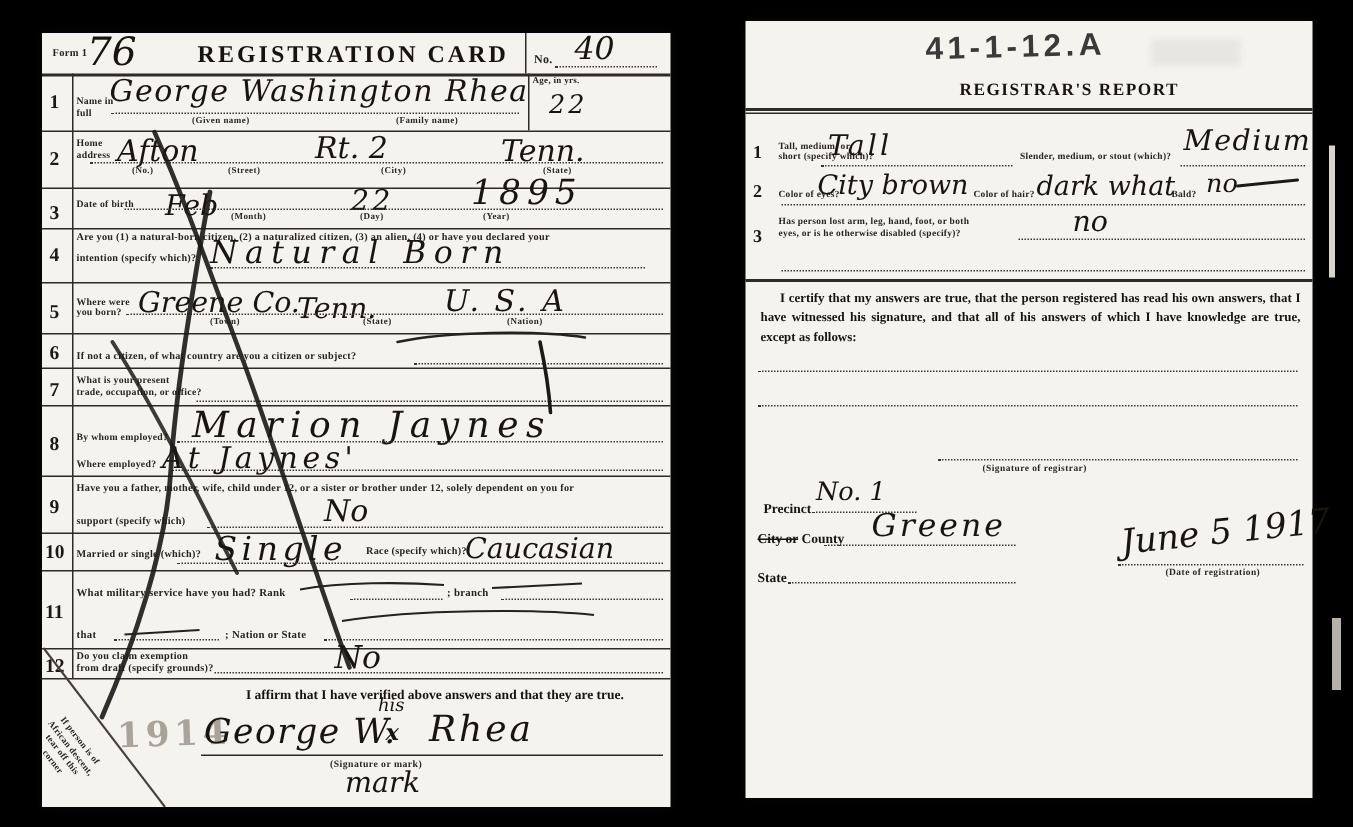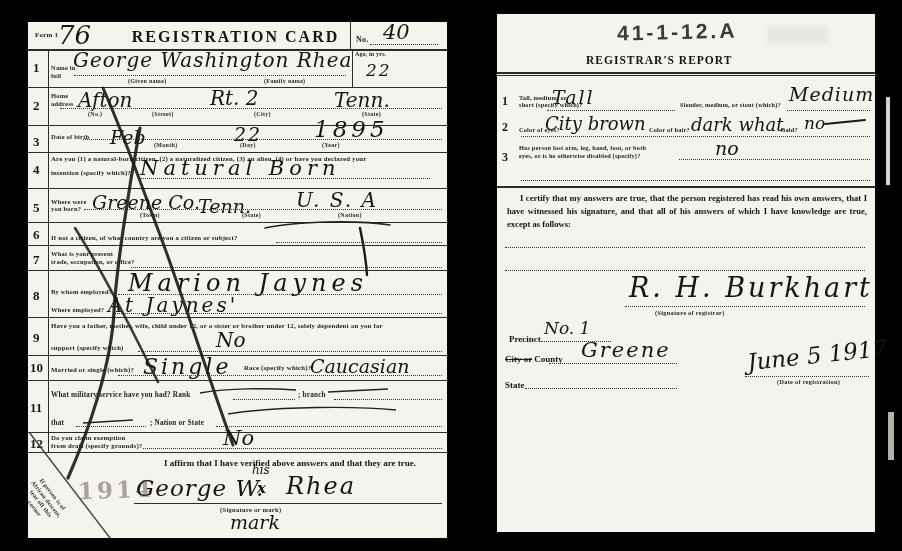--- a/index.html
+++ b/index.html
@@ -174,21 +174,21 @@
       <path d="M200,392 C250,384 330,384 368,388" stroke="#25221e" stroke-width="1.4" fill="none"></path>
       <path d="M55,401 L105,398" stroke="#25221e" stroke-width="1.4" fill="none"></path>
       <line x1="1" y1="410" x2="82" y2="516" stroke="#45413a" stroke-width="1.4"></line>
     </svg>
   </div>
 
   <div class="card" style="left:497px;top:14px;width:378px;height:518px;">
 
     <span class="a stamp-dark" style="left:120px;top:6px;font-size:21px;letter-spacing:3px;transform:rotate(-1.5deg)">41-1-12.A</span>
     <div class="a" style="left:270px;top:12px;width:60px;height:18px;background:rgba(40,40,40,0.06);filter:blur(2px)"></div>
-    <span class="a title" style="left:89px;top:40px;width:200px;text-align:left;font-size:11.5px;letter-spacing:1px">REGISTRAR'S REPORT</span>
+    <span class="a title" style="left:89px;top:40px;width:200px;text-align:right;font-size:11.5px;letter-spacing:1px">REGISTRAR'S REPORT</span>
     <div class="a hline" style="left:0;top:58px;width:378px;height:1.6px"></div>
     <div class="a hline" style="left:0;top:61px;width:378px;height:0.8px"></div>
 
     <span class="a num" style="left:5px;top:80px;font-size:12px">1</span>
     <span class="a pl" style="left:22px;top:80px;font-size:6.3px">Tall, medium, or</span>
     <span class="a pl" style="left:22px;top:87px;font-size:6.3px">short (specify which)?</span>
     <span class="a hw" style="left:55px;top:72px;font-size:19px;letter-spacing:2px">Tall</span>
     <div class="a dots" style="left:50px;top:96px;width:128px"></div>
     <span class="a pl" style="left:183px;top:87px;font-size:6.3px">Slender, medium, or stout (which)?</span>
     <span class="a hw" style="left:292px;top:69px;font-size:19px;letter-spacing:1px">Medium</span>
@@ -208,21 +208,20 @@
     <span class="a pl" style="left:22px;top:138px;font-size:6.3px">eyes, or is he otherwise disabled (specify)?</span>
     <span class="a hw" style="left:218px;top:123px;font-size:19px">no</span>
     <div class="a dots" style="left:182px;top:145px;width:191px"></div>
     <div class="a dots" style="left:24px;top:166px;width:349px"></div>
     <div class="a hline" style="left:0;top:172px;width:378px;height:1.5px"></div>
 
     <p class="a title" style="left:10px;top:178px;width:360px;margin:0;font-size:8.6px;line-height:1.5;text-align:justify;text-indent:13px">I certify that my answers are true, that the person registered has read his own answers, that I have witnessed his signature, and that all of his answers of which I have knowledge are true, except as follows:</p>
     <div class="a dots" style="left:8px;top:233px;width:360px"></div>
     <div class="a dots" style="left:8px;top:256px;width:360px"></div>
 
-    <span class="a hw" style="left:132px;top:258px;font-size:27px;letter-spacing:3px">R. H. Burkhart</span>
     <div class="a dots" style="left:128px;top:292px;width:240px"></div>
     <span class="a sub" style="left:158px;top:295px;font-size:6.3px">(Signature of registrar)</span>
 
     <span class="a title" style="left:12px;top:320px;font-size:9px">Precinct</span>
     <span class="a hw" style="left:47px;top:304px;font-size:17px">No. 1</span>
     <div class="a dots" style="left:44px;top:327px;width:70px"></div>
 
     <span class="a title" style="left:8px;top:340px;font-size:9px"><span style="text-decoration:line-through">City or</span> <span>County</span></span>
     <span class="a hw" style="left:84px;top:324px;font-size:21px;letter-spacing:2px">Greene</span>
     <div class="a dots" style="left:52px;top:349px;width:128px"></div>

